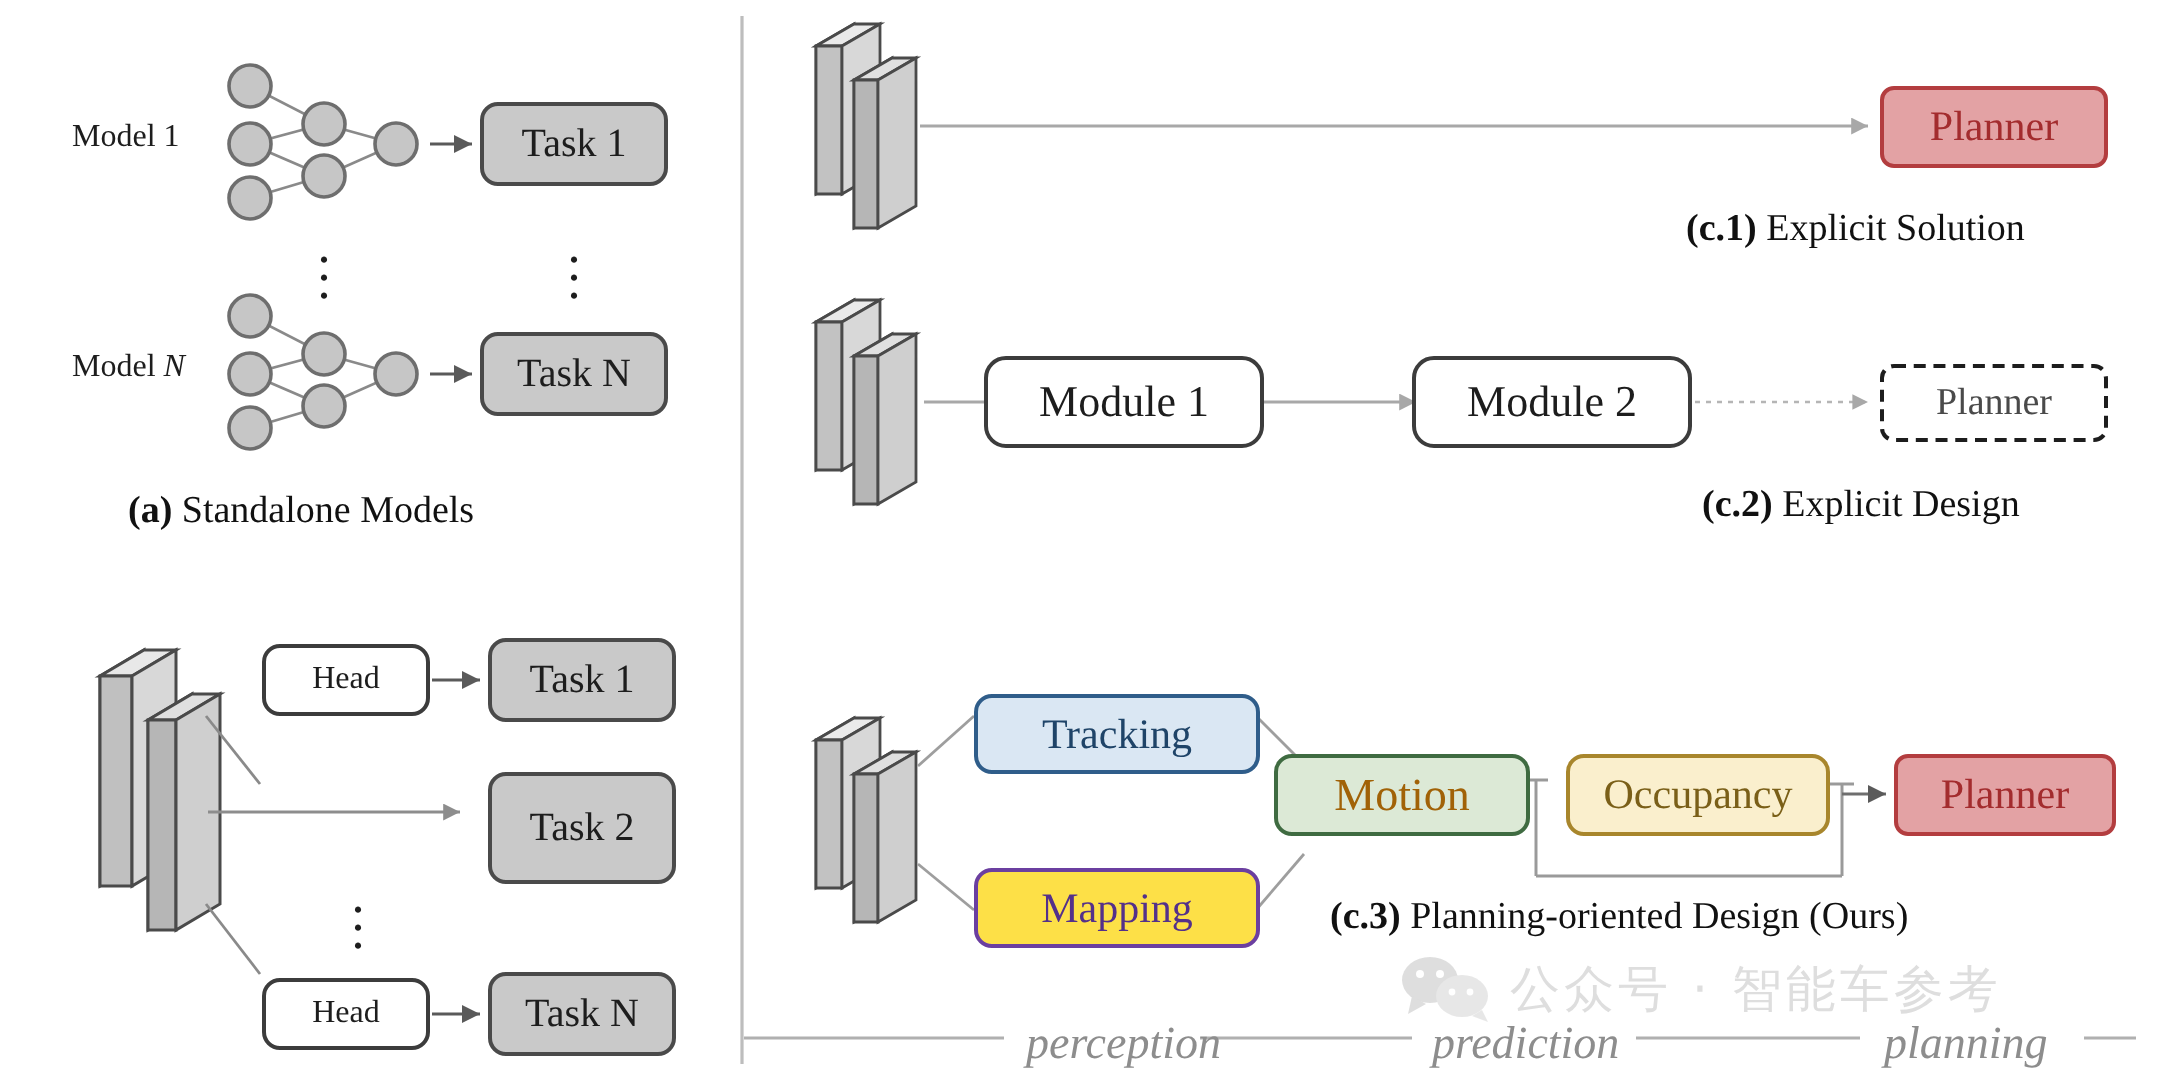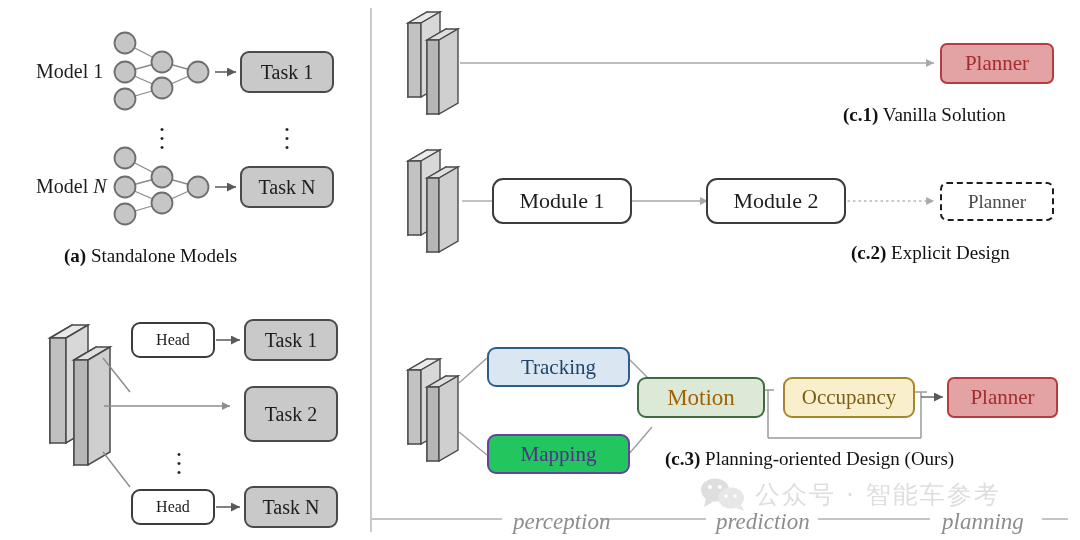--- a/index.html
+++ b/index.html
@@ -69,21 +69,21 @@
     font-size: 21px;
   }
   .tracking-box {
     background: #dae7f3;
     border: 2.4px solid #2f5d8a;
     border-radius: 9px;
     color: #1f4468;
     font-size: 21px;
   }
   .mapping-box {
-    background: #22c55e;
+    background: #fde047;
     border: 2.4px solid #6b3fa0;
     border-radius: 9px;
     color: #54308a;
     font-size: 21px;
   }
   .motion-box {
     background: #dce9d6;
     border: 2.4px solid #3f6b41;
     border-radius: 9px;
     color: #a16207;
@@ -92,21 +92,21 @@
   .occupancy-box {
     background: #faefcd;
     border: 2.4px solid #a8862c;
     border-radius: 9px;
     color: #7a5f18;
     font-size: 21px;
   }
   
   .model-label {
     position: absolute;
-    font-size: 20px;
+    font-size: 16px;
     color: #1d1d1d;
     white-space: nowrap;
   }
   .model-label i { font-style: italic; }
   .caption {
     position: absolute;
     font-size: 19px;
     color: #111111;
     white-space: nowrap;
   }
@@ -337,21 +337,21 @@
 
   <div class="vdots" style="left:172px; top:443px;">
     <span>.</span>
       <span>.</span>
       <span>.</span>
   </div>
 
   <div class="box planner-red" style="left:940px; top:43px; width:114px; height:41px;">Planner</div>
   <div class="caption" style="left:843px; top:104px;">
     <b>(c.1)</b>
-    <span>Vanilla Solution</span>
+    <span>Explicit Solution</span>
   </div>
 
   <div class="box module-box" style="left:492px; top:178px; width:140px; height:46px;">Module 1</div>
   <div class="box module-box" style="left:706px; top:178px; width:140px; height:46px;">Module 2</div>
   <div class="box planner-dashed" style="left:940px; top:182px; width:114px; height:39px;">Planner</div>
   <div class="caption" style="left:851px; top:242px;">
     <b>(c.2)</b>
     <span>Explicit Design</span>
   </div>
 

